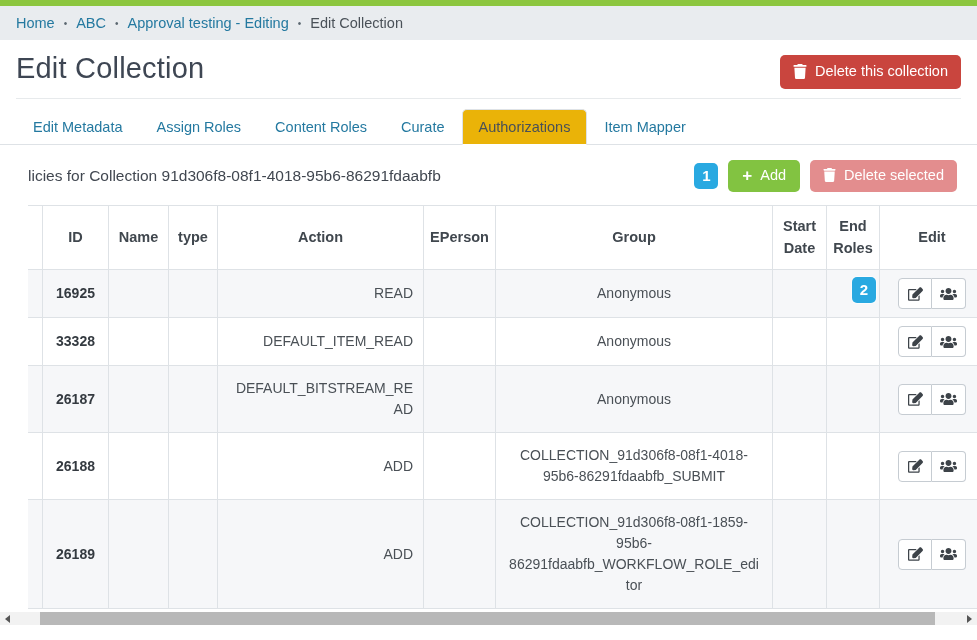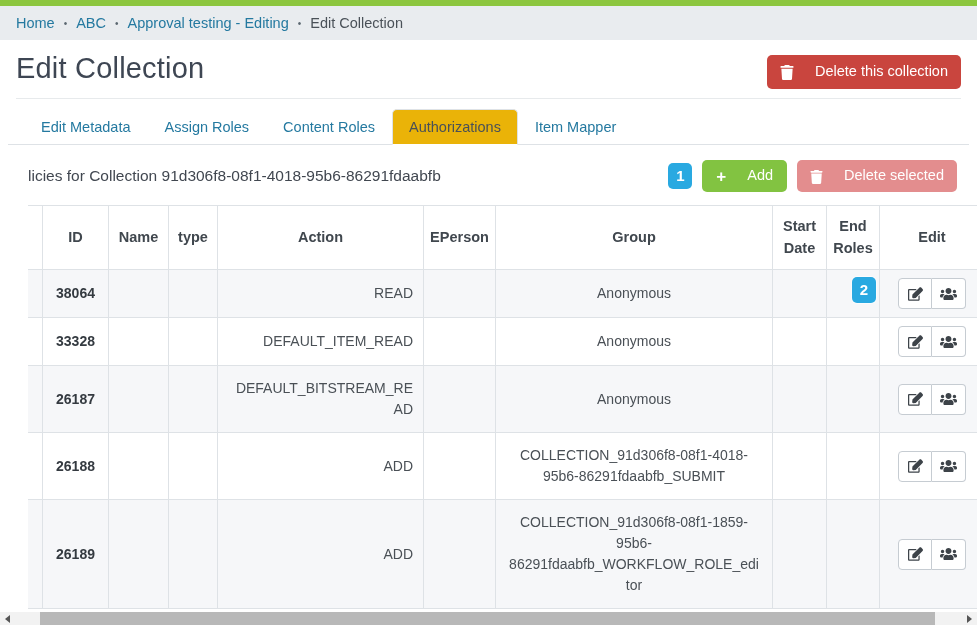--- a/index.html
+++ b/index.html
@@ -17,26 +17,26 @@
   }
   .crumb-link{color:#2479A0;text-decoration:none;cursor:pointer;}
   .crumb-sep{color:#5b6770;font-size:10px;}
   .crumb-current{color:#4a5158;}
   
   .page-header{
     display:flex;justify-content:space-between;align-items:flex-start;
     margin:12px 16px 0;padding-bottom:9px;border-bottom:1px solid #e7eaec;
   }
   .page-title{margin:0;font-size:29px;font-weight:500;color:#3E4653;line-height:1.15;letter-spacing:.2px;}
-  .btn{display:inline-flex;align-items:flex-end;gap:21px;border:none;border-radius:5px;
+  .btn{display:inline-flex;align-items:flex-start;gap:8px;border:none;border-radius:5px;
        font-size:14.5px;font-family:inherit;cursor:pointer;line-height:1.1;}
   .btn-danger{background:#C9453E;color:#fff;padding:9px 13px;margin-top:3px;}
   .icon-svg{display:inline-block;}
   
-  .tabs{display:flex;margin:10px 8px 0;padding:0 0 0 16px;border-bottom:1px solid #dee2e6;list-style:none;}
+  .tabs{display:flex;margin:10px 0 0;padding:0 0 0 16px;border-bottom:1px solid #dee2e6;list-style:none;}
   .tab{padding:9px 16px;font-size:14.5px;color:#2479A0;cursor:pointer;
        border:1px solid transparent;border-radius:5px 5px 0 0;margin-bottom:-1px;background:transparent;}
   .tab.active{color:#495057;background:#eab308;border-color:#dee2e6 #dee2e6 #fff;}
   
   .toolbar{display:flex;justify-content:space-between;align-items:center;margin:15px 20px 0 28px;}
   .policies-heading{font-size:15.5px;font-weight:400;color:#414750;}
   .toolbar-right{display:flex;align-items:center;gap:10px;}
   .annotation-badge{
     width:24px;height:26px;border-radius:5px;background:#29A9E1;color:#fff;
     font-weight:700;font-size:15px;display:flex;align-items:center;justify-content:center;
@@ -94,20 +94,21 @@
         <path fill="#ffffff" d="M135.2 17.7L128 32H32C14.3 32 0 46.3 0 64s14.3 32 32 32h384c17.7 0 32-14.3 32-32s-14.3-32-32-32h-96l-7.2-14.3C307.4 6.8 296.3 0 284.2 0H163.8c-12.1 0-23.2 6.8-28.6 17.7zM416 128H32l21.2 339c1.6 25.3 22.6 45 47.9 45h245.8c25.3 0 46.3-19.7 47.9-45L416 128z"></path>
       </svg>
     <span>Delete this collection</span>
   </button>
 </div>
 
 <div class="tabs">
   <div class="tab">Edit Metadata</div>
   <div class="tab">Assign Roles</div>
   <div class="tab">Content Roles</div>
+  <div class="tab">Curate</div>
   <div class="tab active">Authorizations</div>
   <div class="tab">Item Mapper</div>
 </div>
 
 <div class="toolbar">
   <div class="policies-heading">licies for Collection 91d306f8-08f1-4018-95b6-86291fdaabfb</div>
   <div class="toolbar-right">
     <div class="annotation-badge">1</div>
     <button class="btn btn-add">
       <span class="plus-glyph">+</span>
@@ -147,21 +148,21 @@
         <th>EPerson</th>
         <th>Group</th>
         <th>Start Date</th>
         <th>End Roles</th>
         <th>Edit</th>
       </tr>
     </thead>
     <tbody>
       <tr>
         <td></td>
-        <td class="c-id">38064</td>
+        <td class="c-id">16925</td>
         <td></td>
         <td></td>
         <td class="c-action">READ</td>
         <td></td>
         <td class="c-group">Anonymous</td>
         <td></td>
         <td></td>
         <td class="c-edit">
           <span class="btn-group">
             <button class="icon-btn">

